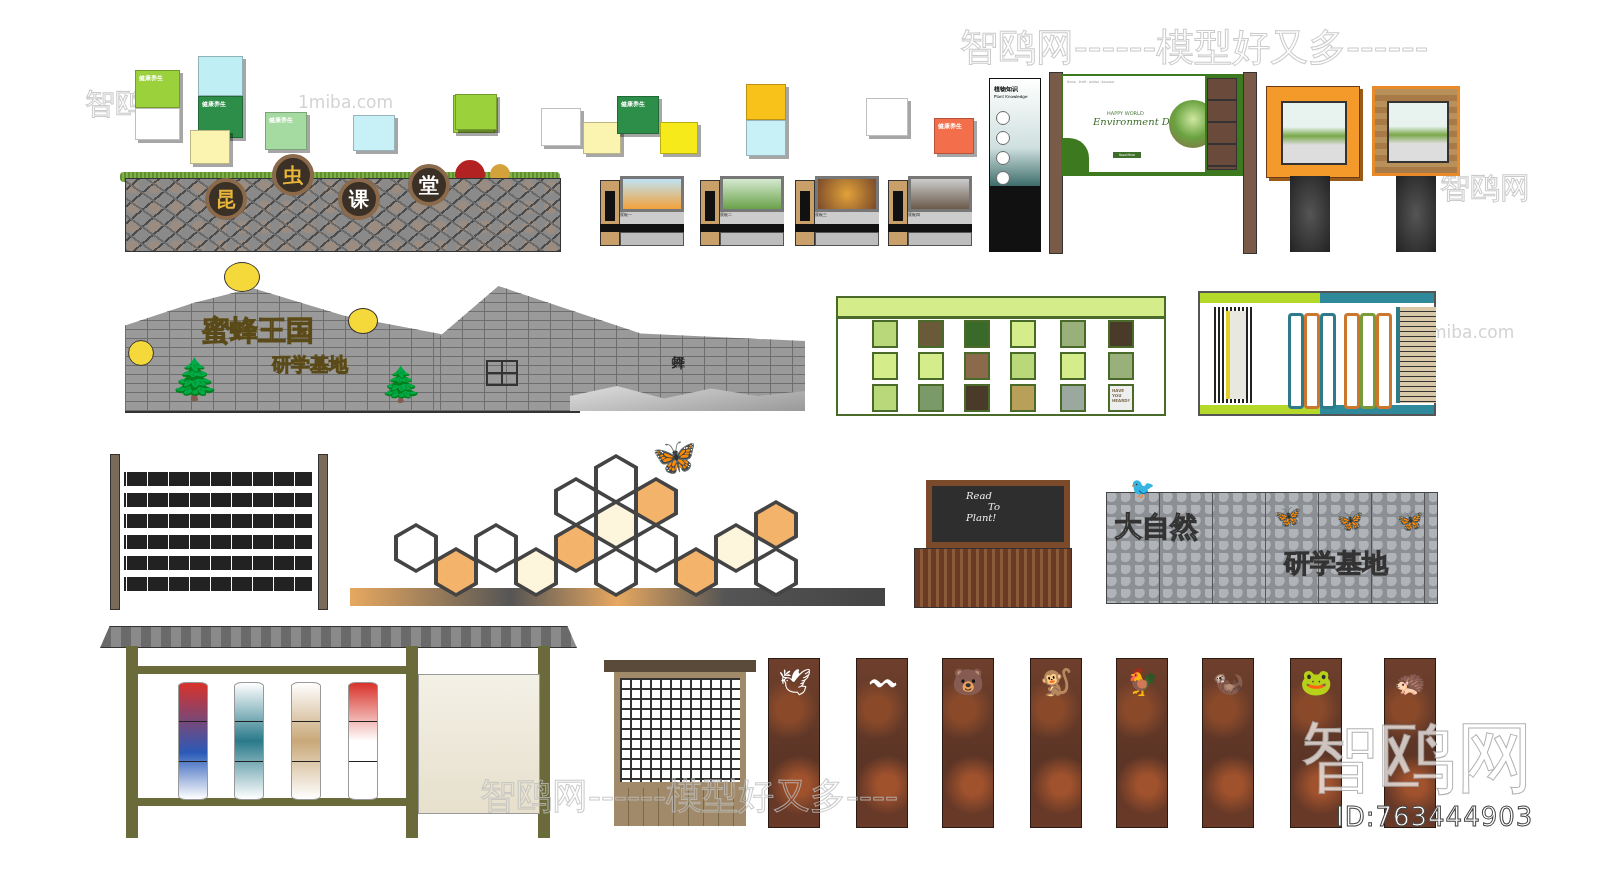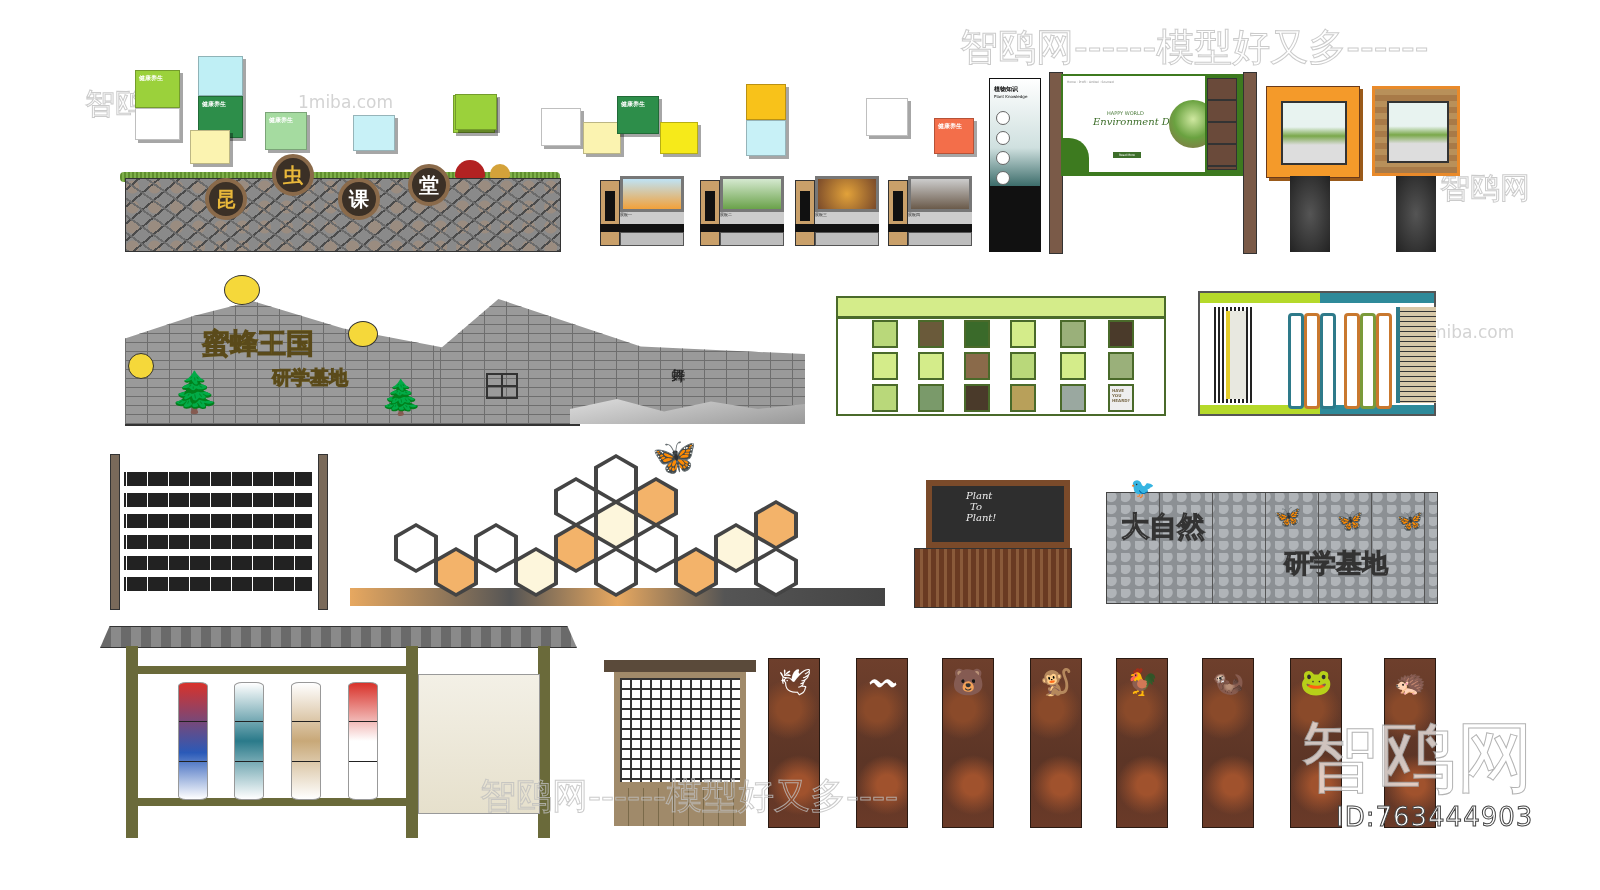--- a/index.html
+++ b/index.html
@@ -145,21 +145,21 @@
 
 <div class="abs" style="left:1266px;top:86px;width:92px;height:90px;background:#f49a2a;border:1px solid #6a3a1a;box-shadow:3px 3px 0 #9a5a1a;">
   <div style="position:absolute;left:14px;top:14px;width:62px;height:60px;background:linear-gradient(180deg,#e8f3f0 40%,#7aa84a 55%,#ddd 70%);border:2px solid #333;"></div>
 </div>
 <div class="abs" style="left:1290px;top:176px;width:40px;height:76px;background:radial-gradient(#555,#222);"></div>
 <div class="abs" style="left:1372px;top:86px;width:88px;height:90px;background:repeating-linear-gradient(180deg,#b8905a 0 6px,#a87a48 6px 12px);border:3px solid #e98a2a;box-sizing:border-box;">
   <div style="position:absolute;left:12px;top:12px;width:58px;height:58px;background:linear-gradient(180deg,#e8f3f0 40%,#7aa84a 55%,#ddd 70%);border:2px solid #333;"></div>
 </div>
 <div class="abs" style="left:1396px;top:176px;width:40px;height:76px;background:radial-gradient(#555,#222);"></div>
 
-<div class="abs" style="left:120px;top:269px;width:690px;height:158px;">
+<div class="abs" style="left:120px;top:256px;width:690px;height:158px;">
   <div class="brick abs" style="left:5px;top:32px;width:455px;height:123px;clip-path:polygon(0 30%,15% 12%,28% 0,48% 22%,100% 58%,100% 100%,0 100%);border-bottom:2px solid #333;"></div>
   <div class="brick abs" style="left:320px;top:30px;width:365px;height:125px;clip-path:polygon(0 40%,16% 0,55% 38%,100% 44%,100% 100%,0 100%);"></div>
   <div class="abs" style="left:450px;top:130px;width:235px;height:25px;background:linear-gradient(170deg,#ddd,#999);clip-path:polygon(0 40%,20% 0,40% 50%,60% 10%,80% 40%,100% 20%,100% 100%,0 100%);"></div>
   <div style="position:absolute;left:82px;top:56px;font-size:28px;font-weight:bold;color:#f5e23a;-webkit-text-stroke:1px #5a4a1a;">蜜蜂王国</div>
   <div style="position:absolute;left:152px;top:96px;font-size:19px;font-weight:bold;color:#f5e23a;-webkit-text-stroke:1px #5a4a1a;">研学基地</div>
   <div style="position:absolute;left:550px;top:88px;font-size:14px;color:#222;writing-mode:vertical-rl;">蜂舞</div>
   <div class="abs" style="left:366px;top:104px;width:32px;height:26px;background:
      linear-gradient(#333,#333) 50% 0/2px 100% no-repeat,linear-gradient(#333,#333) 0 50%/100% 2px no-repeat;border:2px solid #333;box-sizing:border-box;"></div>
   <div class="pine" style="left:50px;top:100px;font-size:40px;">🌲</div>
   <div class="pine" style="left:260px;top:108px;font-size:34px;">🌲</div>
@@ -260,33 +260,33 @@
     </div>
   <div class="hex hex-o" style="left:404px;top:97px;">
       <div style="background:#fff;"></div>
     </div>
   <div class="abs" style="left:302px;top:-14px;font-size:36px;color:#c9782e;">🦋</div>
 </div>
 
 <div class="abs" style="left:914px;top:480px;width:158px;height:128px;">
   <div style="position:absolute;left:12px;top:0;width:144px;height:68px;background:#7a4a2a;"></div>
   <div style="position:absolute;left:18px;top:6px;width:132px;height:56px;background:#2e2e2e;color:#eee;font-family:'DejaVu Serif',serif;font-style:italic;font-size:10px;line-height:11px;padding:4px 0 0 34px;box-sizing:border-box;">
-    <span>Plant</span><br>
-    <span style="margin-left:4px;">To</span><br>
+    <span>Read</span><br>
+    <span style="margin-left:22px;">To</span><br>
     <span>Plant!</span>
   </div>
   <div style="position:absolute;left:0;top:68px;width:158px;height:60px;background:repeating-linear-gradient(90deg,#6a3a22 0 5px,#8a5a3a 5px 8px);border:1px solid #333;box-sizing:border-box;"></div>
 </div>
 
 <div class="abs" style="left:1106px;top:488px;width:338px;height:118px;">
   <div class="abs" style="left:0;top:4px;width:330px;height:110px;background:
     repeating-linear-gradient(90deg,transparent 0 52px,#555 52px 53px),
     radial-gradient(circle at 30% 30%,#b0b4b8 0 5px,transparent 6px) 0 0/14px 12px,
     #8c9094;border:1px solid #444;"></div>
-  <div style="position:absolute;left:15px;top:20px;font-size:28px;font-weight:bold;color:#fff;-webkit-text-stroke:1px #333;">大自然</div>
+  <div style="position:absolute;left:8px;top:20px;font-size:28px;font-weight:bold;color:#fff;-webkit-text-stroke:1px #333;">大自然</div>
   <div style="position:absolute;left:178px;top:58px;font-size:26px;font-weight:bold;color:#fff;-webkit-text-stroke:1px #333;">研学基地</div>
   <div class="abs" style="left:168px;top:16px;font-size:22px;">🦋</div>
   <div class="abs" style="left:230px;top:20px;font-size:22px;">🦋</div>
   <div class="abs" style="left:290px;top:20px;font-size:22px;">🦋</div>
   <div class="abs" style="left:24px;top:-12px;font-size:20px;">🐦</div>
 </div>
 
 <div class="abs" style="left:100px;top:626px;width:475px;height:212px;">
   <div style="position:absolute;left:0;top:0;width:475px;height:20px;background:repeating-linear-gradient(90deg,#6a6a6a 0 10px,#8a8a8a 10px 20px);border:1px solid #333;clip-path:polygon(2% 0,98% 0,100% 100%,0 100%);"></div>
   <div style="position:absolute;left:26px;top:20px;width:12px;height:192px;background:#6a6a3a;"></div>

